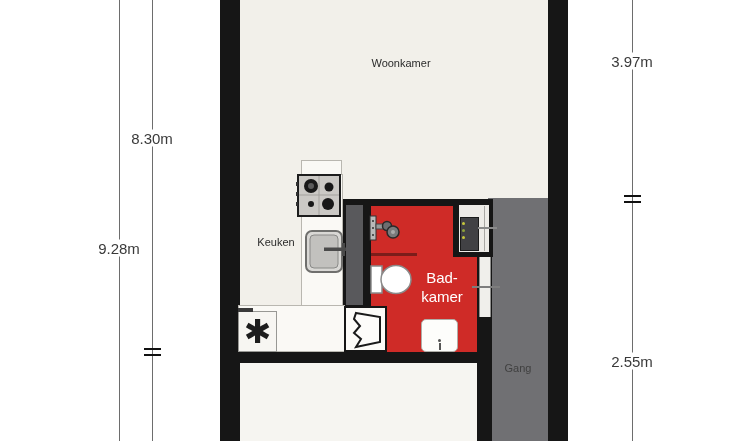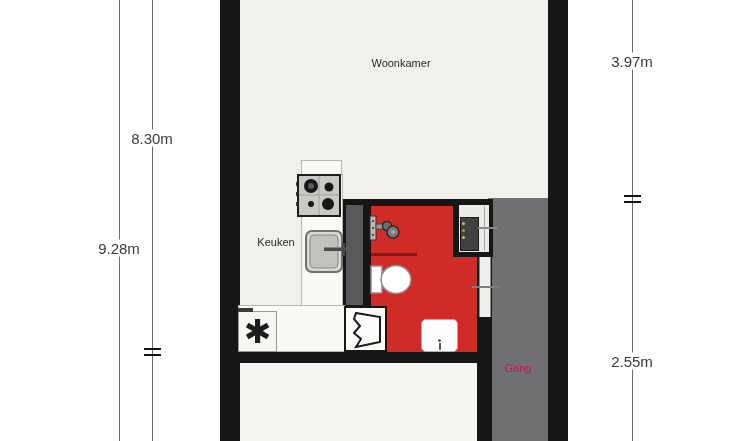--- a/index.html
+++ b/index.html
@@ -16,21 +16,21 @@
   .shaft{background:#59595c;}
   .niche{background:#edebe7;}
   .counter{background:#faf9f5;border:1px solid #b9b7b0;box-sizing:border-box;}
   .dim-line{width:1px;background:#6d6d6d;}
   .tick{height:2px;background:#111;}
   .dim-label{
     background:#ffffff;color:#3a3a3a;font-size:15px;line-height:17px;
     padding:0 3px;transform:translate(-50%,-50%);white-space:nowrap;
   }
   .room-label{color:#2b2b2b;font-size:11px;transform:translate(-50%,-50%);white-space:nowrap;}
-  .room-label.gray{color:#be185d;}
+  .room-label.gray{color:#404040;}
   .badkamer-label{color:#ffffff;font-size:15px;line-height:19px;text-align:center;transform:translate(-50%,0);}
   .doorway{background:#f0efeb;border-left:1px solid #8f8f8d;border-right:1px solid #8f8f8d;box-sizing:border-box;}
   .door-line{background:#7d7d7d;}
   .boiler{background:#414144;border:1px solid #1a1a1a;box-sizing:border-box;}
   .dot{border-radius:50%;}
   .fixture-box{background:#fdfdfb;border:1px solid #b0aea8;box-sizing:border-box;border-radius:5px;}
   .asterisk-box{background:#f7f6f2;border:1px solid #989894;box-sizing:border-box;text-align:center;}
   .asterisk-box span{font-size:33px;line-height:40px;color:#1d1d1d;}
 </style>
 </head>
@@ -136,20 +136,24 @@
     </svg>
   </div>
 
   <div class="abs fixture-box" style="left:421px;top:319px;width:37px;height:33px;">
     <div class="abs dot" style="left:16px;top:19px;width:3px;height:3px;background:#555;"></div>
     <div class="abs" style="left:17px;top:23px;width:2px;height:7px;background:#555;"></div>
   </div>
 
   <div class="abs room-label" style="left:401px;top:63px;">Woonkamer</div>
   <div class="abs room-label" style="left:268px;top:242px;margin-left:8px;">Keuken</div>
+  <div class="abs badkamer-label" style="left:442px;top:268px;">
+    <div>Bad-</div>
+    <div>kamer</div>
+  </div>
   <div class="abs room-label gray" style="left:518px;top:368px;">Gang</div>
 
   <div class="abs dim-label" style="left:152px;top:138px;">8.30m</div>
   <div class="abs dim-label" style="left:119px;top:248px;">9.28m</div>
   <div class="abs dim-label" style="left:632px;top:61px;">3.97m</div>
   <div class="abs dim-label" style="left:632px;top:361px;">2.55m</div>
 
 </div>
 
 </body></html>

